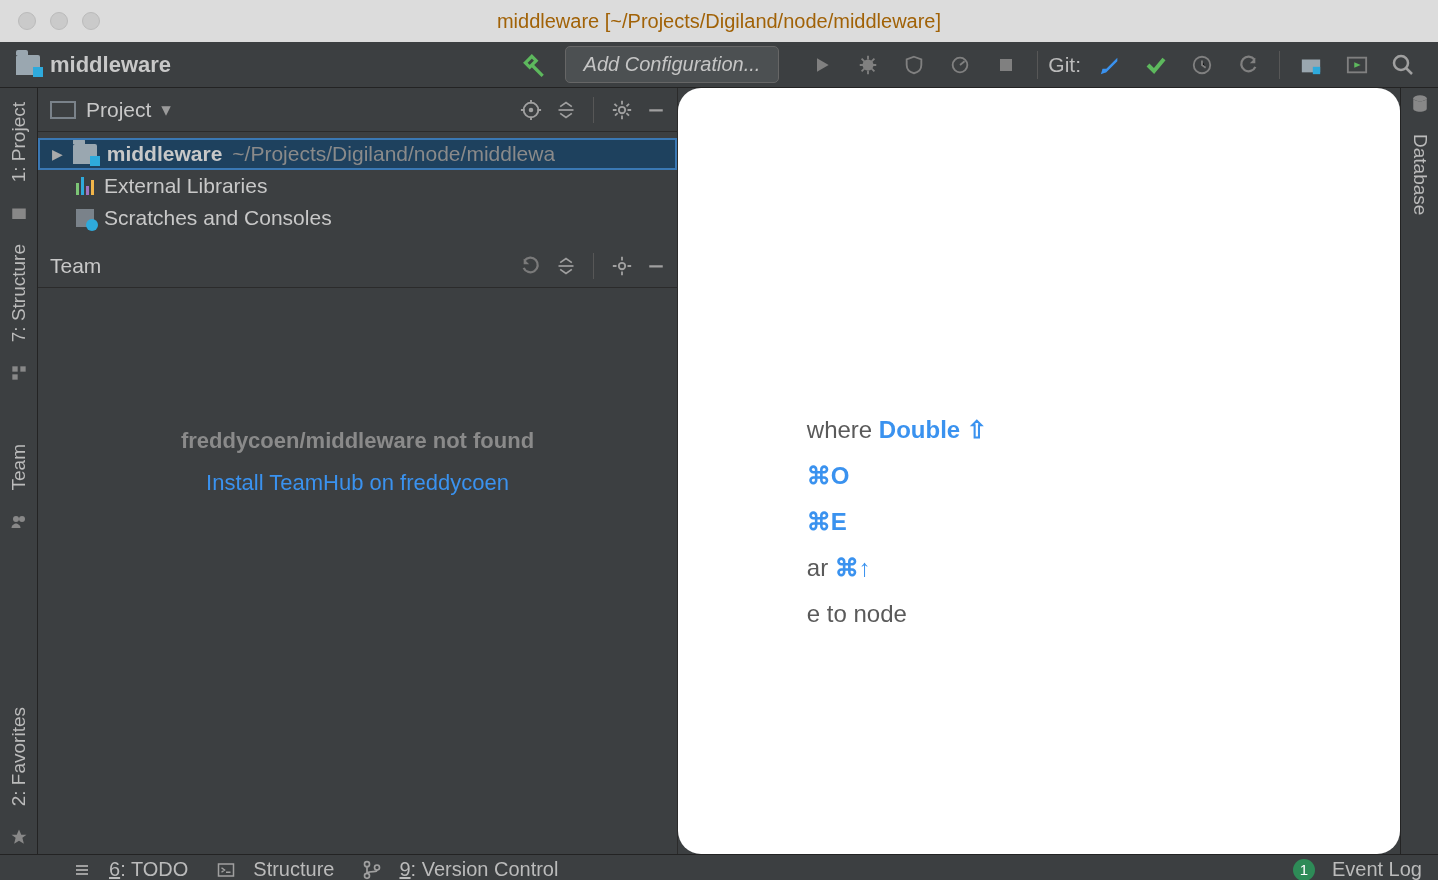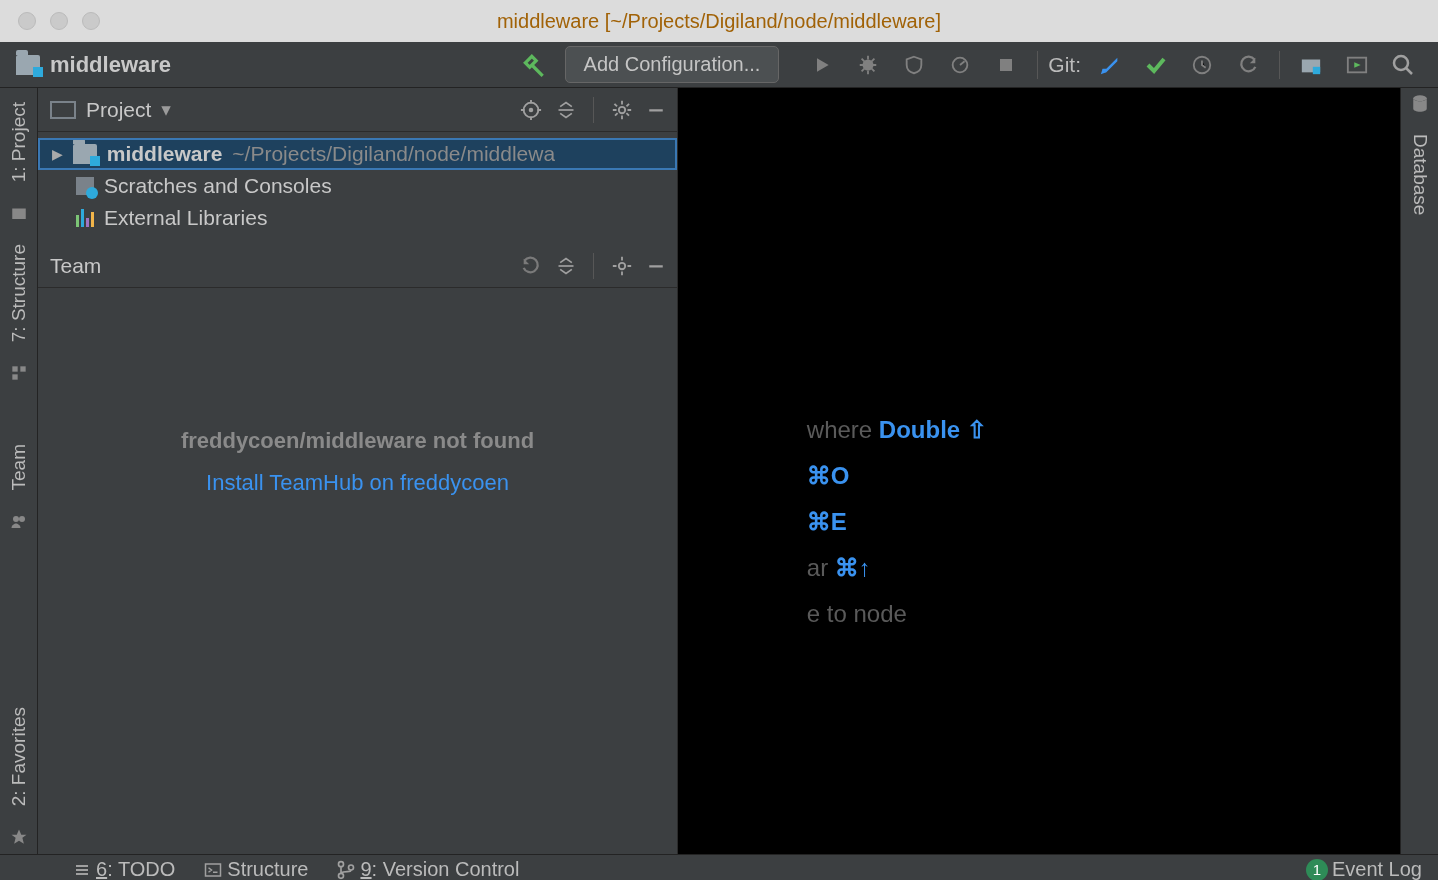--- a/index.html
+++ b/index.html
@@ -42,21 +42,21 @@
 .folder-ico {
   width: 24px; height: 20px; background: #9aa7b0; border-radius: 2px 2px 0 0; position: relative;
 }
 .folder-ico::before { content:""; position:absolute; top:-5px; left:0; width:12px; height:5px; background:#9aa7b0; border-radius:2px 2px 0 0; }
 .folder-ico::after  { content:""; position:absolute; bottom:-2px; right:-3px; width:10px; height:10px; background:#2eaadc; }
 .proj-name { color: #c8c8c8; font-weight: 700; font-size: 22px; }
 .spacer { flex: 1 1 auto; }
 .hammer { margin-right: 18px; color:#5db85d; }
 .addconfig {
   background: #4c5052; border: 1px solid #666; color: #c5c5c5;
-  padding: 6px 18px; border-radius: 5px; font-size: 20px; margin-right: 20px;
+  padding: 6px 18px; border-radius: 5px; font-size: 20px; margin-right: 20px; font-style: italic;
 }
 .tool-ico { width: 30px; display: inline-flex; justify-content: center; margin: 0 8px; color: #808080; }
 .tool-sep { width: 1px; height: 28px; background: #575757; margin: 0 8px; }
 .git-label { color: #bbbbbb; margin: 0 6px 0 2px; font-size: 21px; }
 
 
 .body {
   display: flex;
   height: 766px;
 }
@@ -113,37 +113,37 @@
 .scratch-ico { width:18px; height:18px; background:#7a828a; position:relative; }
 .scratch-ico::after { content:""; position:absolute; right:-4px; bottom:-4px; width:12px; height:12px; border-radius:50%; background:#2eaadc; }
 
 
 .team-body { flex:1; display:flex; flex-direction:column; align-items:center; justify-content:flex-start; padding-top:140px; }
 .team-msg { color:#8a8a8a; font-size:22px; font-weight:600; margin-bottom:16px; }
 .team-link { color:#3a92ef; font-size:22px; cursor:pointer; }
 
 
 .editor {
-  flex:1; background:#000000; position:relative; overflow:hidden;
+  flex:1; background:#ffffff; position:relative; overflow:hidden;border-radius:23px;
 }
 .welcome { position:absolute; left:40%; top:310px; transform:translateX(-160px); color:#5a5a5a; font-size:24px; }
 .welcome .row { margin: 18px 0; white-space:nowrap; }
 .welcome .sc { color:#3a92ef; font-weight:600; }
 .welcome .sc .kbd { font-size:24px; }
 
 
 .rgut { width: 38px; background:#3c3f41; border-left:1px solid #232323; display:flex; flex-direction:column; align-items:center; }
 .rgut .vtab { writing-mode: vertical-rl; padding: 10px 0 14px; color:#bbbbbb; font-size:19px; }
 
 
 .bottom-tools {
   height: 30px; background:#3c3f41; border-top:1px solid #232323;
   display:flex; align-items:center; padding:0 16px; gap:28px; font-size:20px; color:#bbbbbb;
 }
-.bottom-tools .item { display:flex; align-items:center; gap:4px; }
+.bottom-tools .item { display:flex; align-items:center; gap:17px; }
 .bottom-tools .spacer { flex:1; }
 .evbadge { background:#2e8b57; color:#fff; width:22px; height:22px; border-radius:11px; display:inline-flex; align-items:center; justify-content:center; font-size:15px; }
 
 svg { display:block; }
 </style>
 </head>
 <body>
 
 <div class="titlebar">
   <div class="traffic">
@@ -310,36 +310,36 @@
         </span>
       </div>
     </div>
 
     <div class="tree">
       <div class="tree-row sel">
         <span class="chev">▶</span>
         <span class="folder-ico"></span>
         <span class="row-name">middleware</span>
         <span class="row-path">~/Projects/Digiland/node/middlewa</span>
-      </div>
-      <div class="tree-row">
-        <span style="width:14px"></span>
-        <span class="scratch-ico"></span>
-        <span>Scratches and Consoles</span>
       </div>
       <div class="tree-row">
         <span style="width:14px"></span>
         <span class="bars-ico">
             <span></span>
             <span></span>
             <span></span>
             <span></span>
           </span>
         <span>External Libraries</span>
       </div>
+      <div class="tree-row">
+        <span style="width:14px"></span>
+        <span class="scratch-ico"></span>
+        <span>Scratches and Consoles</span>
+      </div>
     </div>
 
     <div class="panel-header">
       <div class="left">
         <span class="ph-title">Team</span>
       </div>
       <div class="ph-right">
         <span>
           <svg width="22" height="22" viewBox="0 0 24 24">
               <path fill="none" stroke="#7a7a7a" stroke-width="2.5" d="M5 6 A8 8 0 1 1 4 14"></path>

